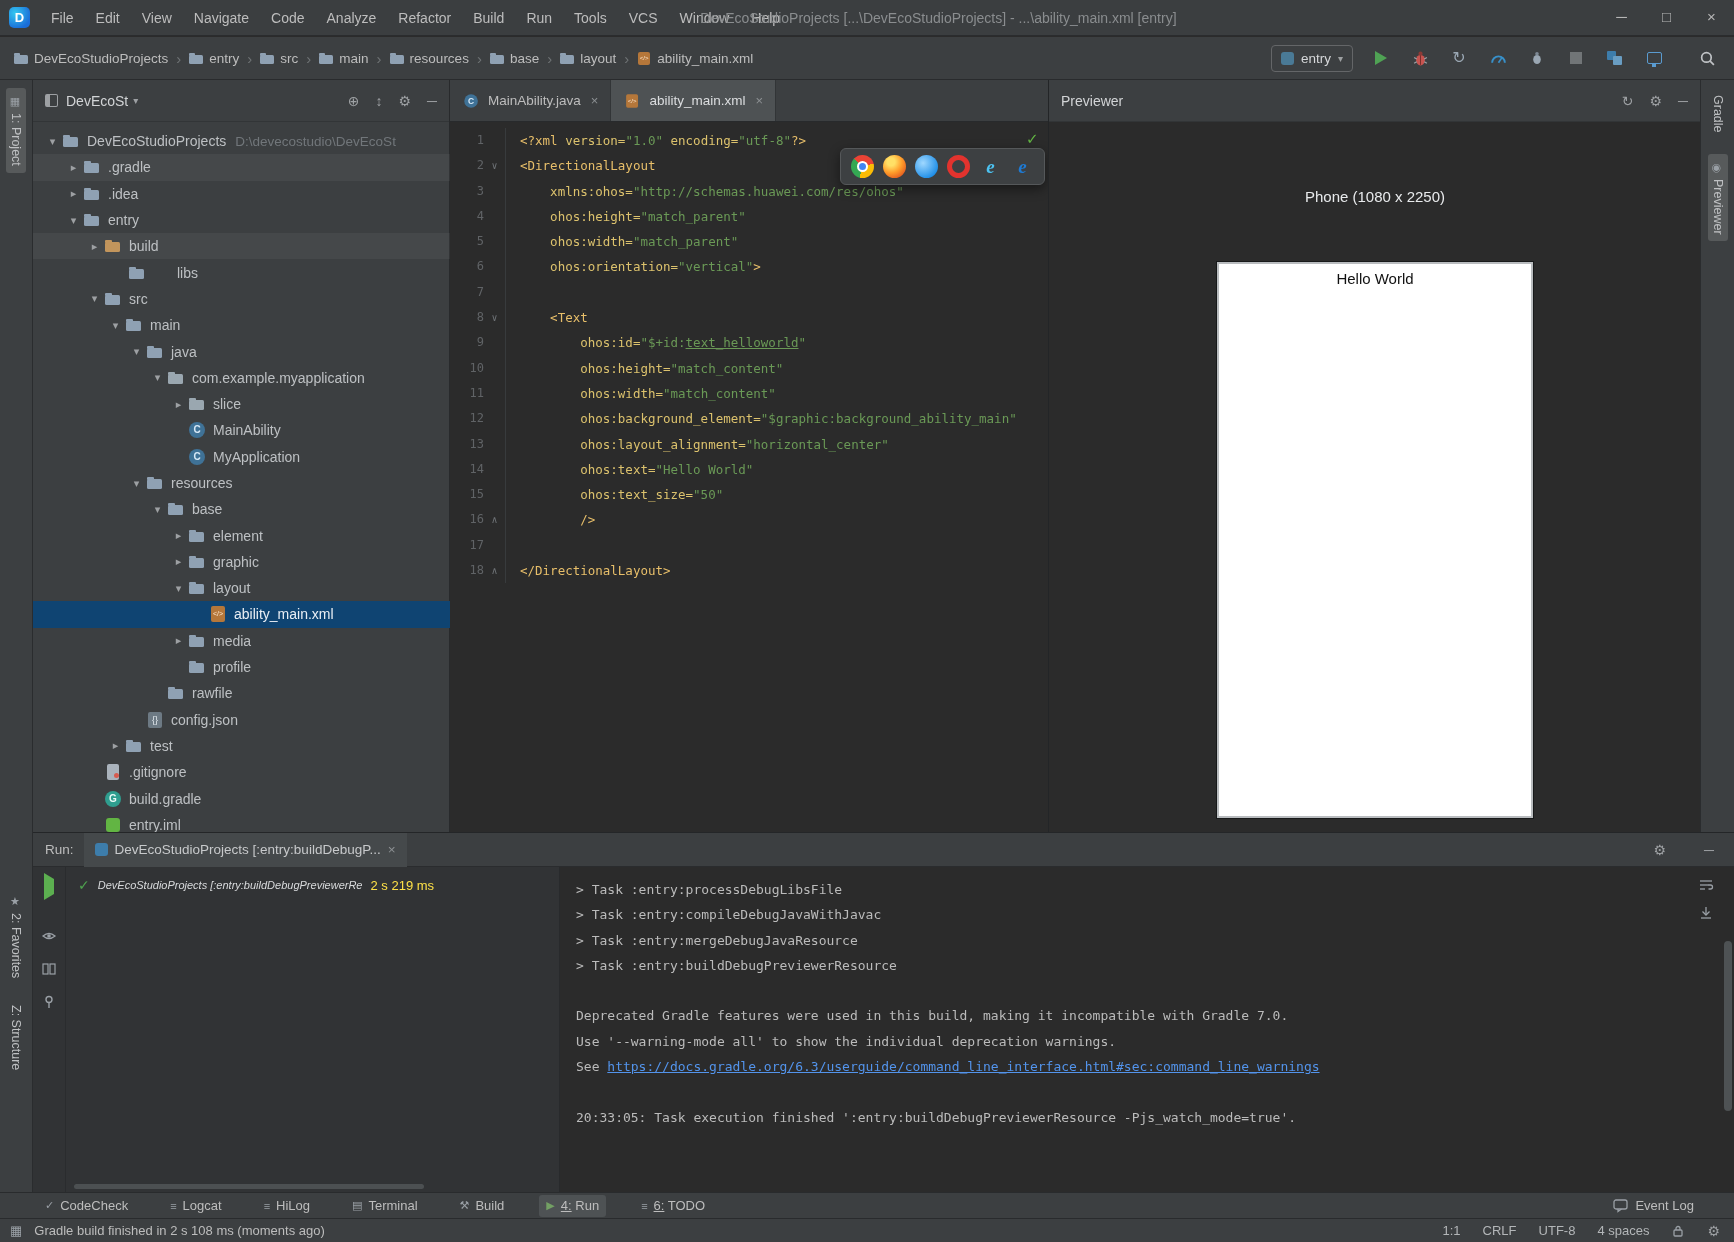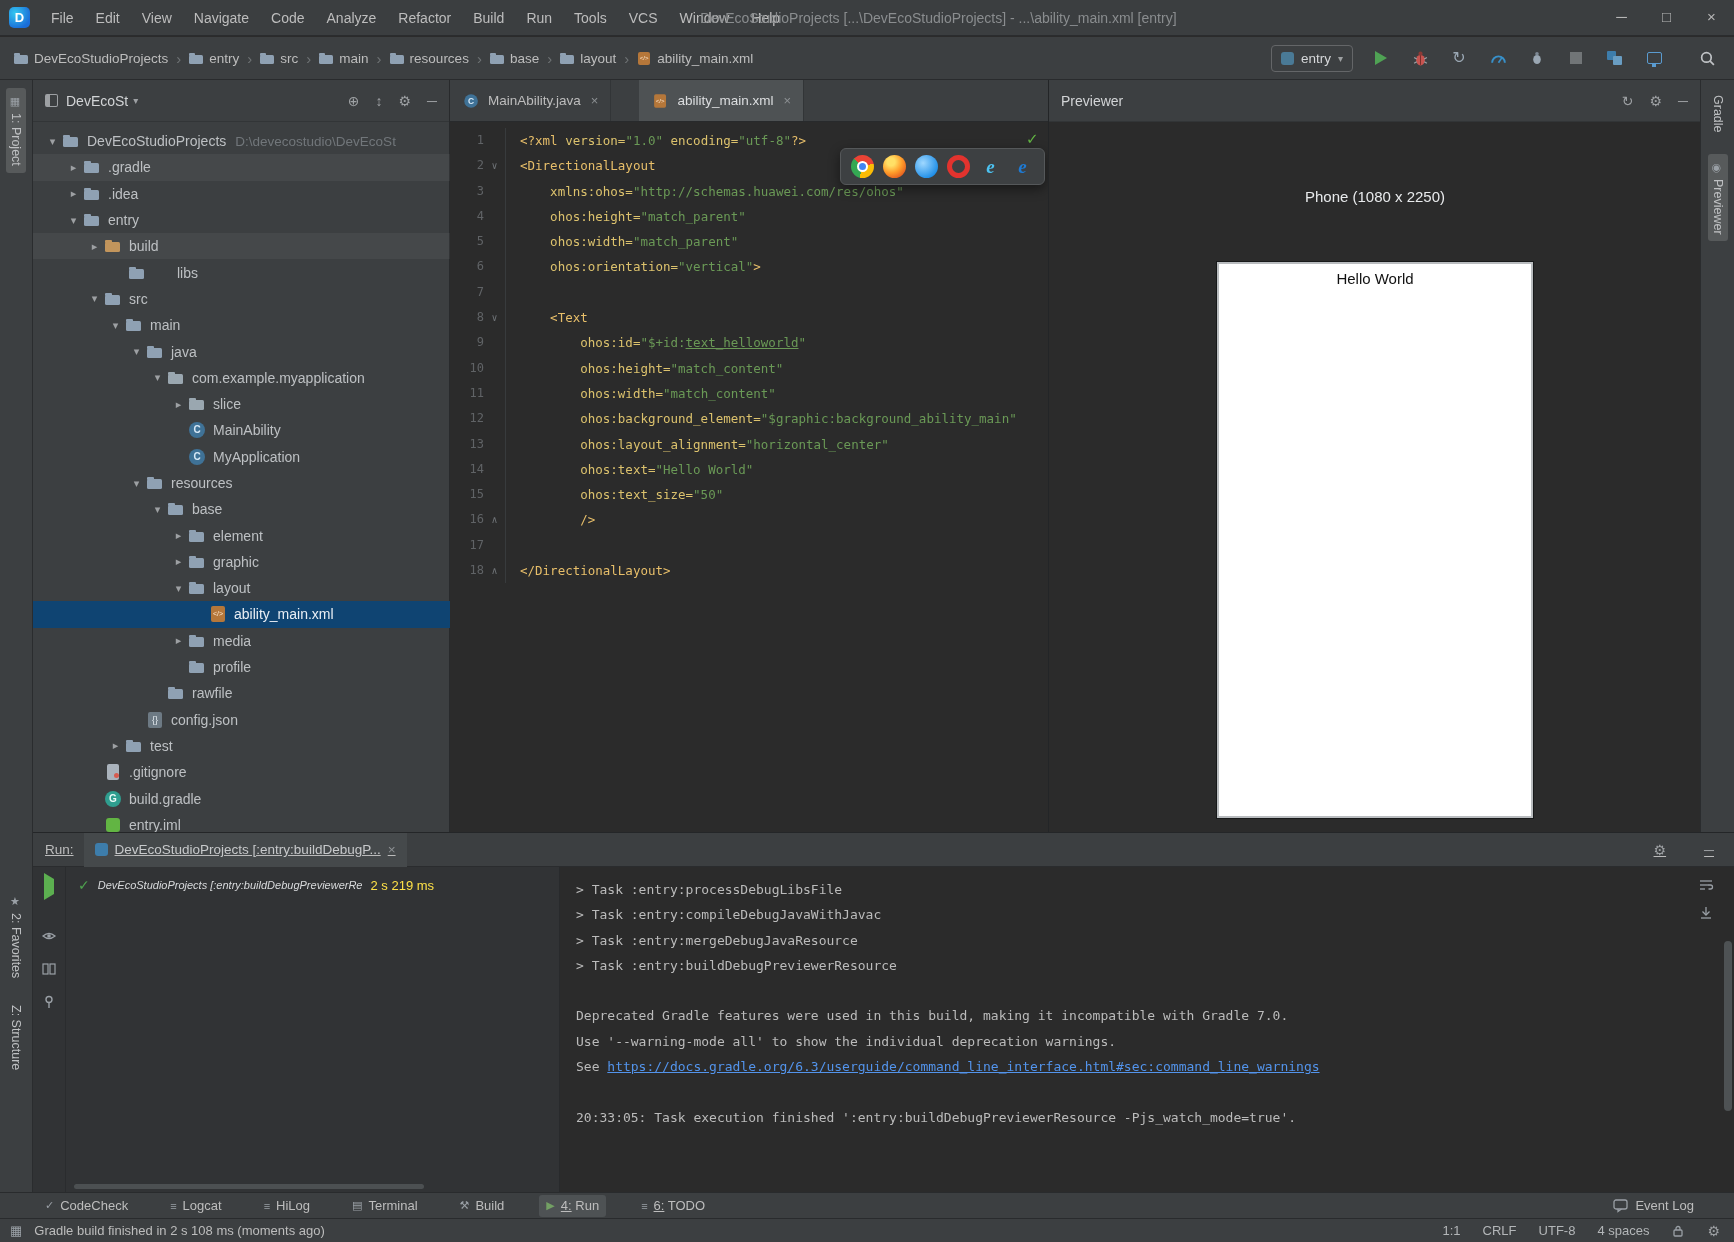--- a/index.html
+++ b/index.html
@@ -72,21 +72,21 @@
   .ticon.xml::after{content:"</>";position:absolute;left:2px;top:1px;width:14px;text-align:center;font-size:7px;line-height:16px;color:#ffe9d2;}
   .ticon.json::before{content:"";position:absolute;left:2px;top:1px;width:14px;height:16px;background:#6d7a84;border-radius:2px;}
   .ticon.json::after{content:"{}";position:absolute;left:2px;top:1px;width:14px;text-align:center;font-size:9px;line-height:16px;color:#e6ecf1;}
   .ticon.file::before{content:"";position:absolute;left:3px;top:1px;width:12px;height:16px;background:#aab3bc;border-radius:2px;}
   .ticon.file::after{content:"";position:absolute;left:10px;top:10px;width:5px;height:5px;border-radius:50%;background:#d65b4f;}
   .ticon.gradle::before{content:"G";position:absolute;left:1px;top:1px;width:16px;height:16px;background:#2f9e8f;border-radius:50%;color:#eafaf7;font-size:10px;font-weight:bold;text-align:center;line-height:16px;}
   .ticon.module::before{content:"";position:absolute;left:2px;top:2px;width:14px;height:14px;background:#62b543;border-radius:3px;}
 
   
   #editor-panel{left:450px;top:80px;width:598px;height:752px;background:#2b2b2b;}
-  #editor-tabs{height:42px;background:#3c3f41;display:flex;border-bottom:1px solid #282a2c;gap:28px;}
+  #editor-tabs{height:42px;background:#3c3f41;display:flex;border-bottom:1px solid #282a2c;}
   .etab{display:flex;align-items:center;gap:7px;padding:0 12px;font-size:13.5px;color:#bdbdbd;border-right:1px solid #323537;}
   .etab.active{background:#4e5254;color:#dcdee0;}
   .etab .close{color:#8c9093;font-size:13px;margin-left:3px;}
   .etab .ticon{margin-right:0;transform:scale(.85);}
   #code-area{position:absolute;left:0;top:42px;width:598px;height:710px;padding-top:6px;overflow:hidden;}
   .code-line{display:flex;height:25.3px;line-height:25.3px;font-family:"DejaVu Sans Mono",monospace;font-size:12.5px;white-space:pre;}
   .ln{width:34px;text-align:right;color:#606366;font-size:12px;flex:none;}
   .fold{width:22px;text-align:center;color:#6e7276;font-size:10px;flex:none;border-right:1px solid #383b3d;}
   .codetext{padding-left:14px;}
   .c-tag{color:#e8bf6a;}
@@ -109,21 +109,21 @@
   #previewer-panel .panel-head{background:#3c3f41;}
   #prev-filebar{position:absolute;left:0;top:42px;width:652px;height:42px;background:#3c3f41;border-bottom:1px solid #2a2c2e;display:flex;align-items:center;padding:0 18px 0 14px;}
   #prev-filebar .fl{color:#dfe1e3;font-size:15px;}
   #prev-filebar .zooms{margin-left:auto;display:flex;gap:14px;}
   #device-label{position:absolute;left:0;top:108px;width:652px;text-align:center;color:#e8eaec;font-size:15px;}
   #phone{position:absolute;left:168px;top:182px;width:316px;height:556px;background:#ffffff;border:2px solid #b9bcbf;outline:1px solid #17191a;}
   #phone .hello{margin-top:6px;text-align:center;color:#111;font-size:15px;font-family:"Liberation Sans",sans-serif;}
 
   
   #run-panel{left:33px;top:832px;width:1701px;height:360px;background:#313335;border-top:1px solid #242628;}
-  #run-head{height:34px;display:flex;align-items:center;background:#3c3f41;border-bottom:1px solid #2a2c2e;text-decoration:underline;}
+  #run-head{height:34px;display:flex;align-items:center;background:#3c3f41;border-bottom:1px solid #2a2c2e;}
   #run-head .rlab{margin-left:12px;color:#bdbdbd;font-size:13.5px;}
   .run-tab{display:flex;align-items:center;gap:7px;height:34px;padding:0 11px;margin-left:10px;background:#45494b;color:#c7c9cb;font-size:13.5px;}
   .run-tab .appico{width:13px;height:13px;border-radius:3px;background:#3d7dab;}
   .run-tab .close{color:#8c9093;}
   #run-head .hicons{margin-left:auto;display:flex;gap:22px;padding-right:20px;}
   #run-strip{position:absolute;left:0;top:34px;width:33px;height:326px;border-right:1px solid #2a2c2e;display:flex;flex-direction:column;align-items:center;gap:17px;padding-top:12px;}
   .tri-rerun{width:0;height:0;border-left:10px solid #5caf50;border-top:6px solid transparent;border-bottom:6px solid transparent;}
   .sq-stop{width:11px;height:11px;background:#6f7477;}
   #run-left{position:absolute;left:33px;top:34px;width:494px;height:326px;background:#313335;border-right:1px solid #282a2c;}
   #run-left .task-row{display:flex;align-items:center;gap:8px;margin:10px 0 0 12px;white-space:nowrap;}

